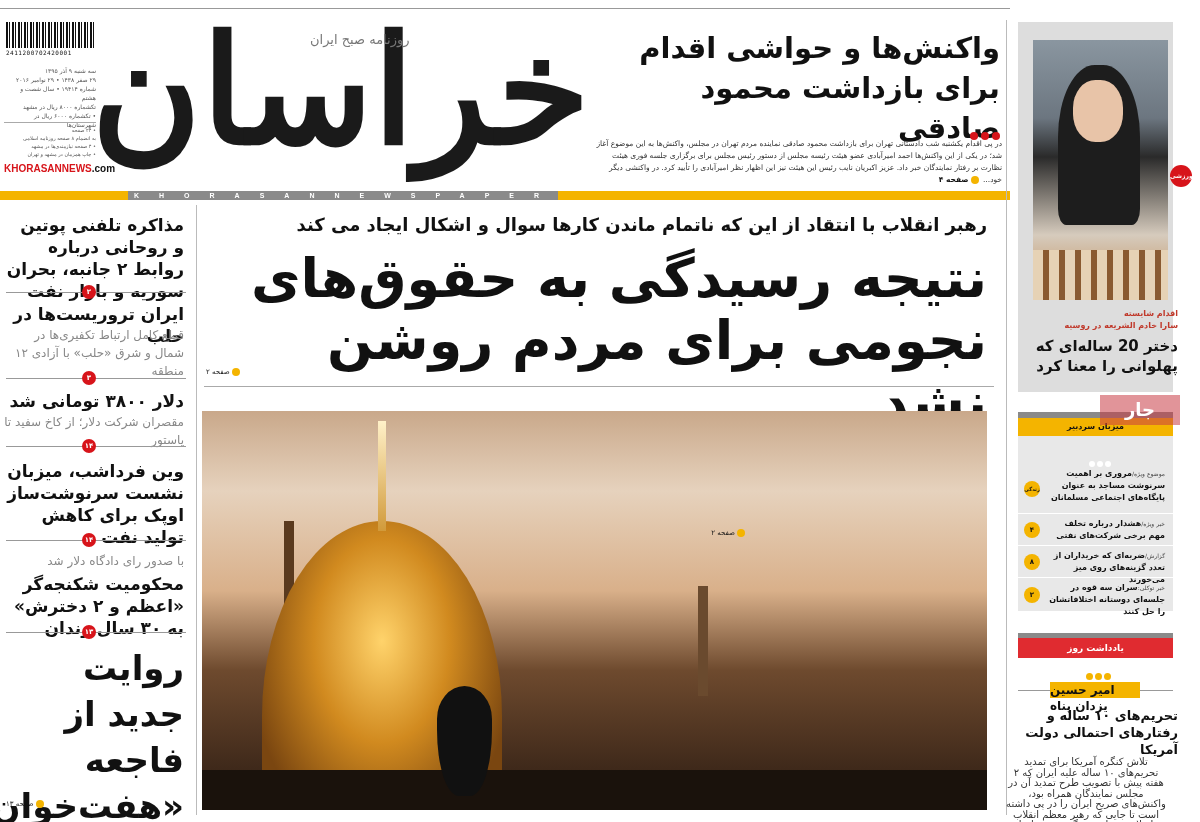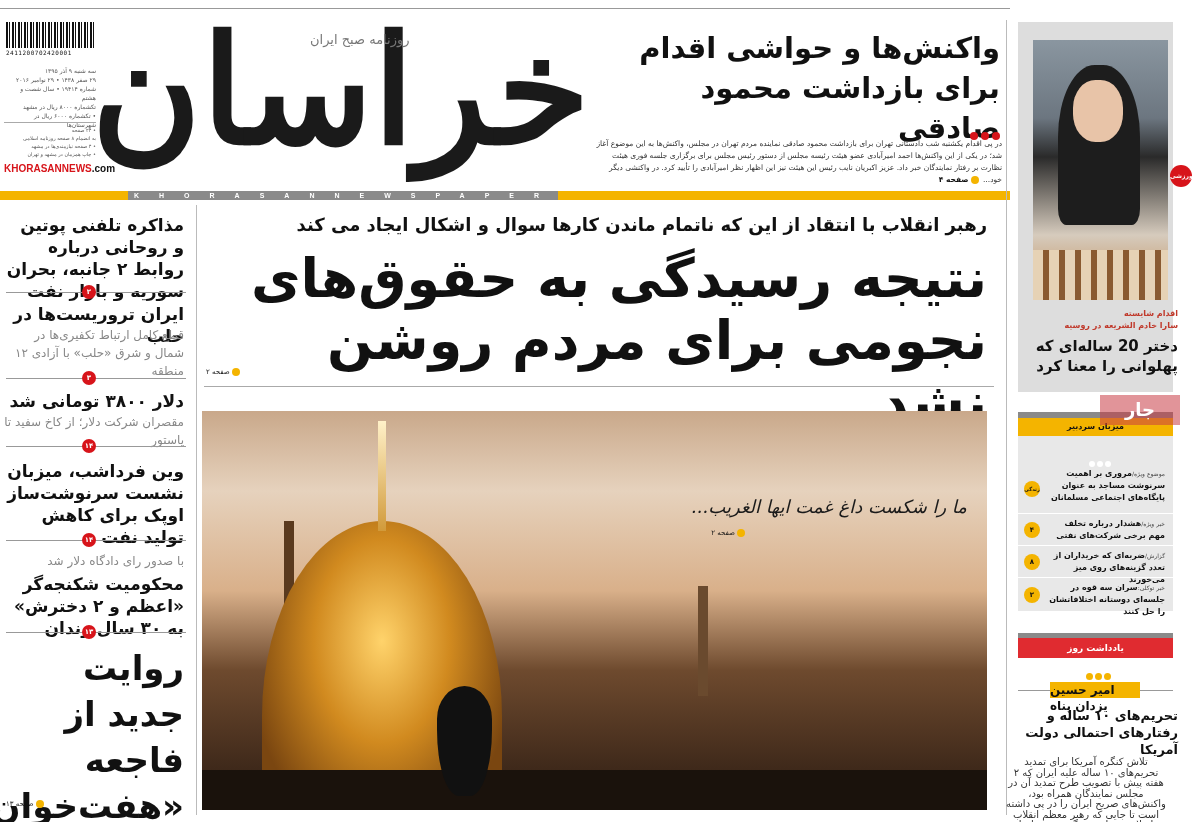--- a/index.html
+++ b/index.html
@@ -119,21 +119,20 @@
 <div class="abs main-ref"><span class="moon"></span><span>صفحه ۲</span></div>
 <div class="abs hr-main"></div>
 
 <div class="abs photo">
   <div class="minaret"></div>
   <div class="minaret2"></div>
   <div class="dome"></div>
   <div class="spire"></div>
   <div class="roof"></div>
   <div class="bird"></div>
-  <div class="caption">ما را شکست داغ غمت ایها الغریب...</div>
   <div class="caption-ref"><span class="moon"></span><span>صفحه ۲</span></div>
 </div>
 
 <div class="abs lc lh" style="top:214px">مذاکره تلفنی پوتین و روحانی درباره روابط ۲ جانبه، بحران سوریه و بازار نفت</div>
 <div class="abs sep" style="top:292px"></div>
 <div class="abs num" style="left:82px;top:285px">۲</div>
 
 <div class="abs lc lh" style="top:303px">ایران تروریست‌ها در حلب</div>
 <div class="abs lc lsub" style="top:326px">قطع کامل ارتباط تکفیری‌ها در شمال و شرق «حلب» با آزادی ۱۲ منطقه</div>
 <div class="abs sep" style="top:378px"></div>

